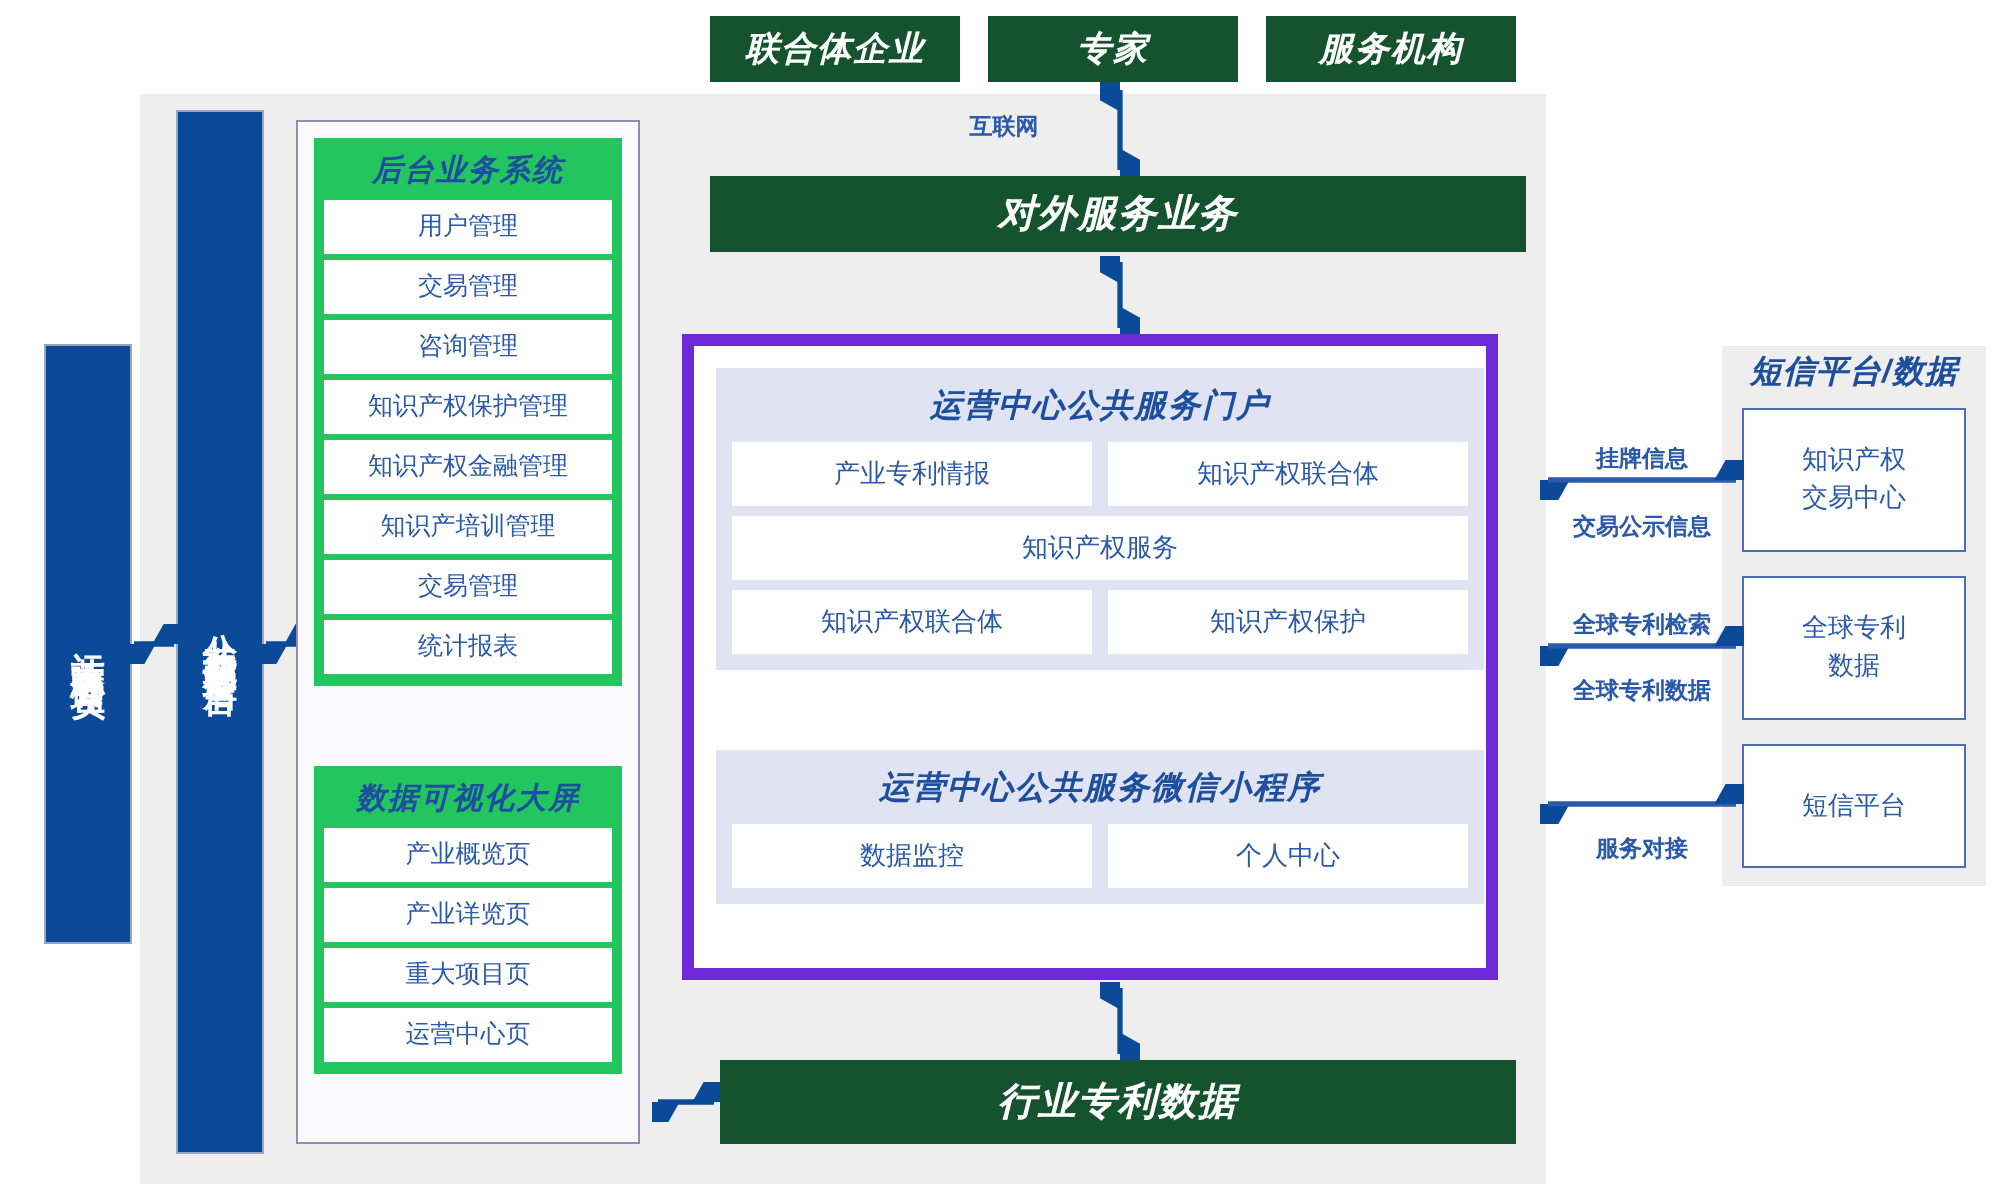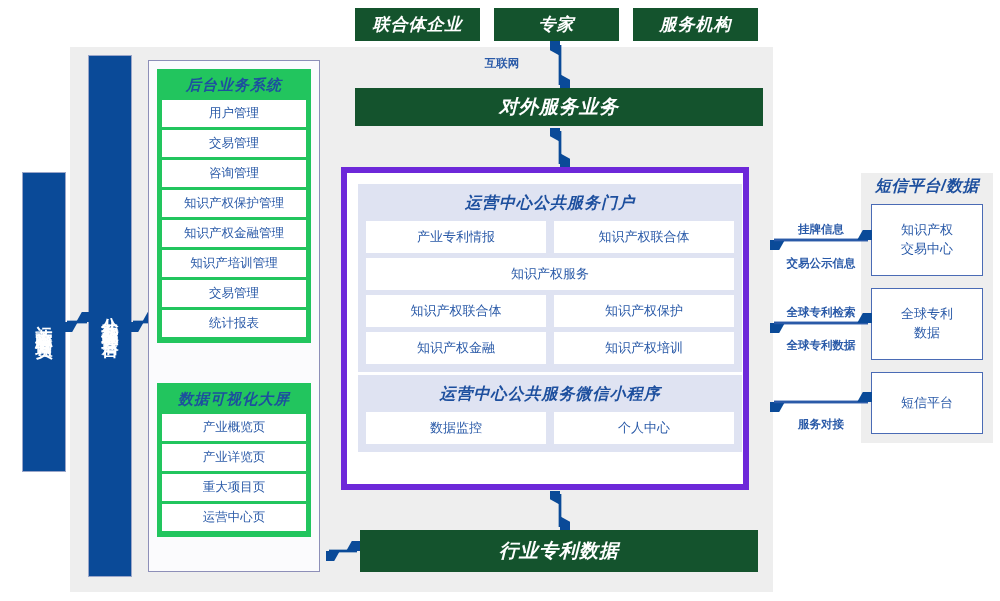--- a/index.html
+++ b/index.html
@@ -192,24 +192,20 @@
         <div class="mid-cell">产业专利情报</div>
         <div class="mid-cell">知识产权联合体</div>
       </div>
       <div class="mid-row">
         <div class="mid-cell">知识产权服务</div>
       </div>
       <div class="mid-row">
         <div class="mid-cell">知识产权联合体</div>
         <div class="mid-cell">知识产权保护</div>
       </div>
-      <div class="mid-row">
-        <div class="mid-cell">知识产权金融</div>
-        <div class="mid-cell">知识产权培训</div>
-      </div>
     </div>
 
     <div class="mid-group" style="top:202px;">
       <div class="mid-title">运营中心公共服务微信小程序</div>
       <div class="mid-row">
         <div class="mid-cell">数据监控</div>
         <div class="mid-cell">个人中心</div>
       </div>
     </div>
   </div>

